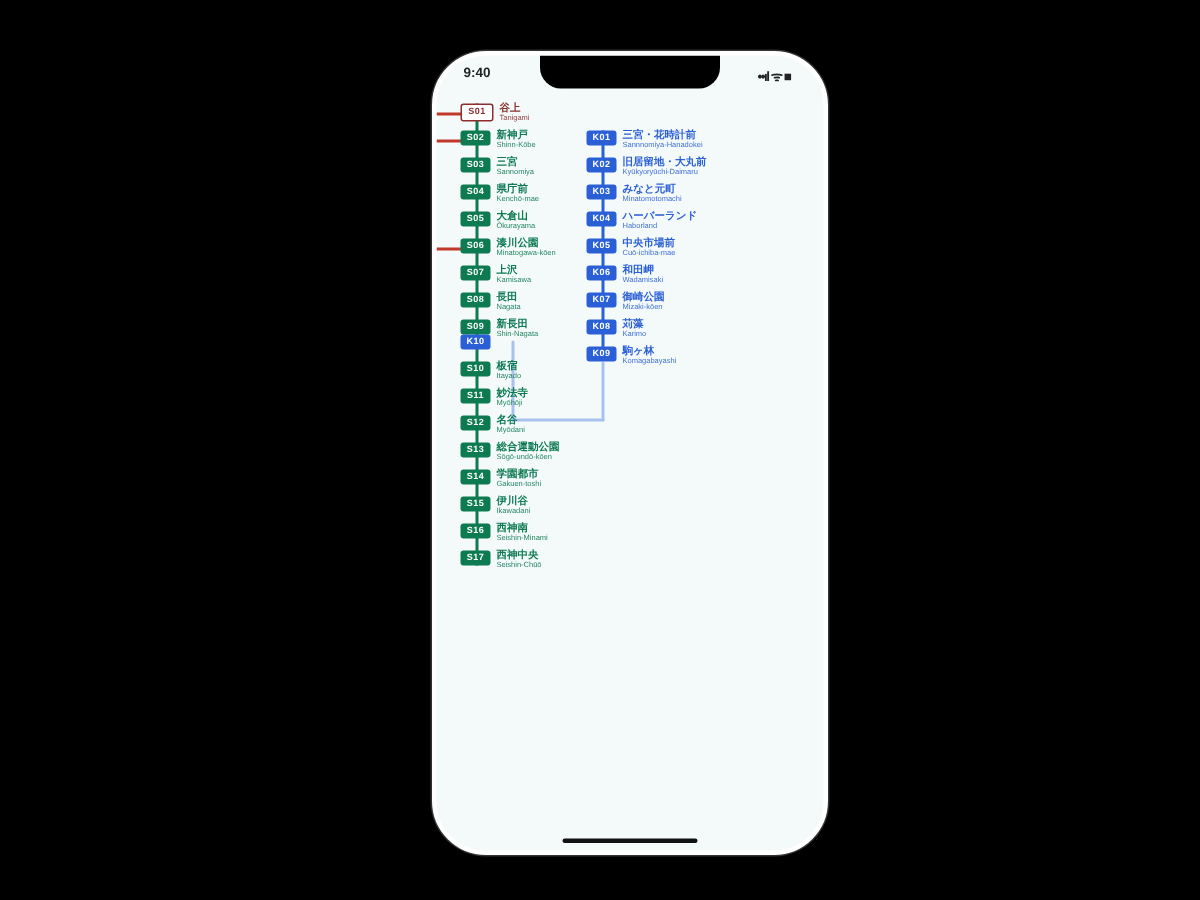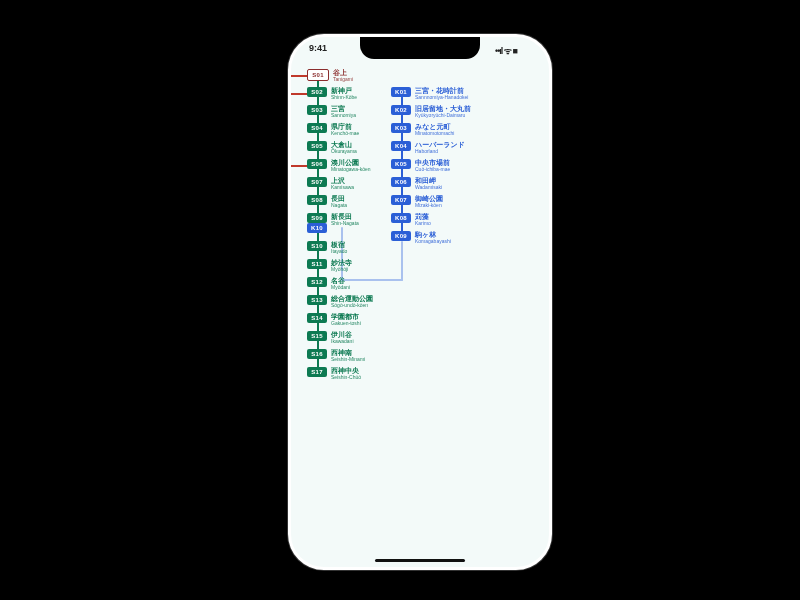--- a/index.html
+++ b/index.html
@@ -8,21 +8,21 @@
     background:#f3faf9;border:3px solid #fff;border-radius:36px;
     box-shadow:0 0 0 1px #333;
     overflow:hidden;
   }
   .notch{
     position:absolute;top:0;left:50%;transform:translateX(-50%);
     width:120px;height:22px;background:#000;border-radius:0 0 14px 14px;z-index:10;
   }
   .status{position:absolute;top:4px;left:0;right:0;height:16px;font-size:9px;font-weight:600;color:#222;z-index:9;}
   .status .time{position:absolute;left:18px;top:2px;}
-  .status .right{position:absolute;right:32px;top:3px;letter-spacing:-1px;}
+  .status .right{position:absolute;right:22px;top:3px;letter-spacing:-1px;}
   .home-ind{position:absolute;bottom:5px;left:50%;transform:translateX(-50%);width:90px;height:3px;background:#111;border-radius:2px;z-index:9;}
 
   .map{position:absolute;left:0;top:26px;right:0;bottom:14px;}
 
   
   .vline{position:absolute;width:2px;top:0;}
   .vline.green{background:#0d7a52;}
   .vline.blue{background:#2b5fd6;}
 
   
@@ -48,21 +48,21 @@
   .cg .jp{color:#0d7a52;} .cg .ro{color:#0d7a52;}
   .cb .jp{color:#2b5fd6;} .cb .ro{color:#2b5fd6;}
   .cr .jp{color:#8b2d2d;} .cr .ro{color:#8b2d2d;}
 </style>
 </head>
 <body>
 
 <div class="phone">
   <div class="notch"></div>
   <div class="status">
-    <span class="time">9:41</span>
+    <span class="time">9:40</span>
     <span class="right">••ıl ᯤ ■</span>
   </div>
 
   <div class="map" id="map">
       <div class="vline green" style="left: 26px; top: 6px; height: 308px;"></div>
       <div class="vline blue" style="left: 110px; top: 24px; height: 150px;"></div>
       <div class="hstub" style="left: 0px; top: 12px; width: 24px;"></div>
       <div class="hstub" style="left: 0px; top: 30px; width: 24px;"></div>
       <div class="hstub" style="left: 0px; top: 102px; width: 24px;"></div>
       <div class="track" style="left: 110px; top: 178px; width: 2px; height: 40px;"></div>

